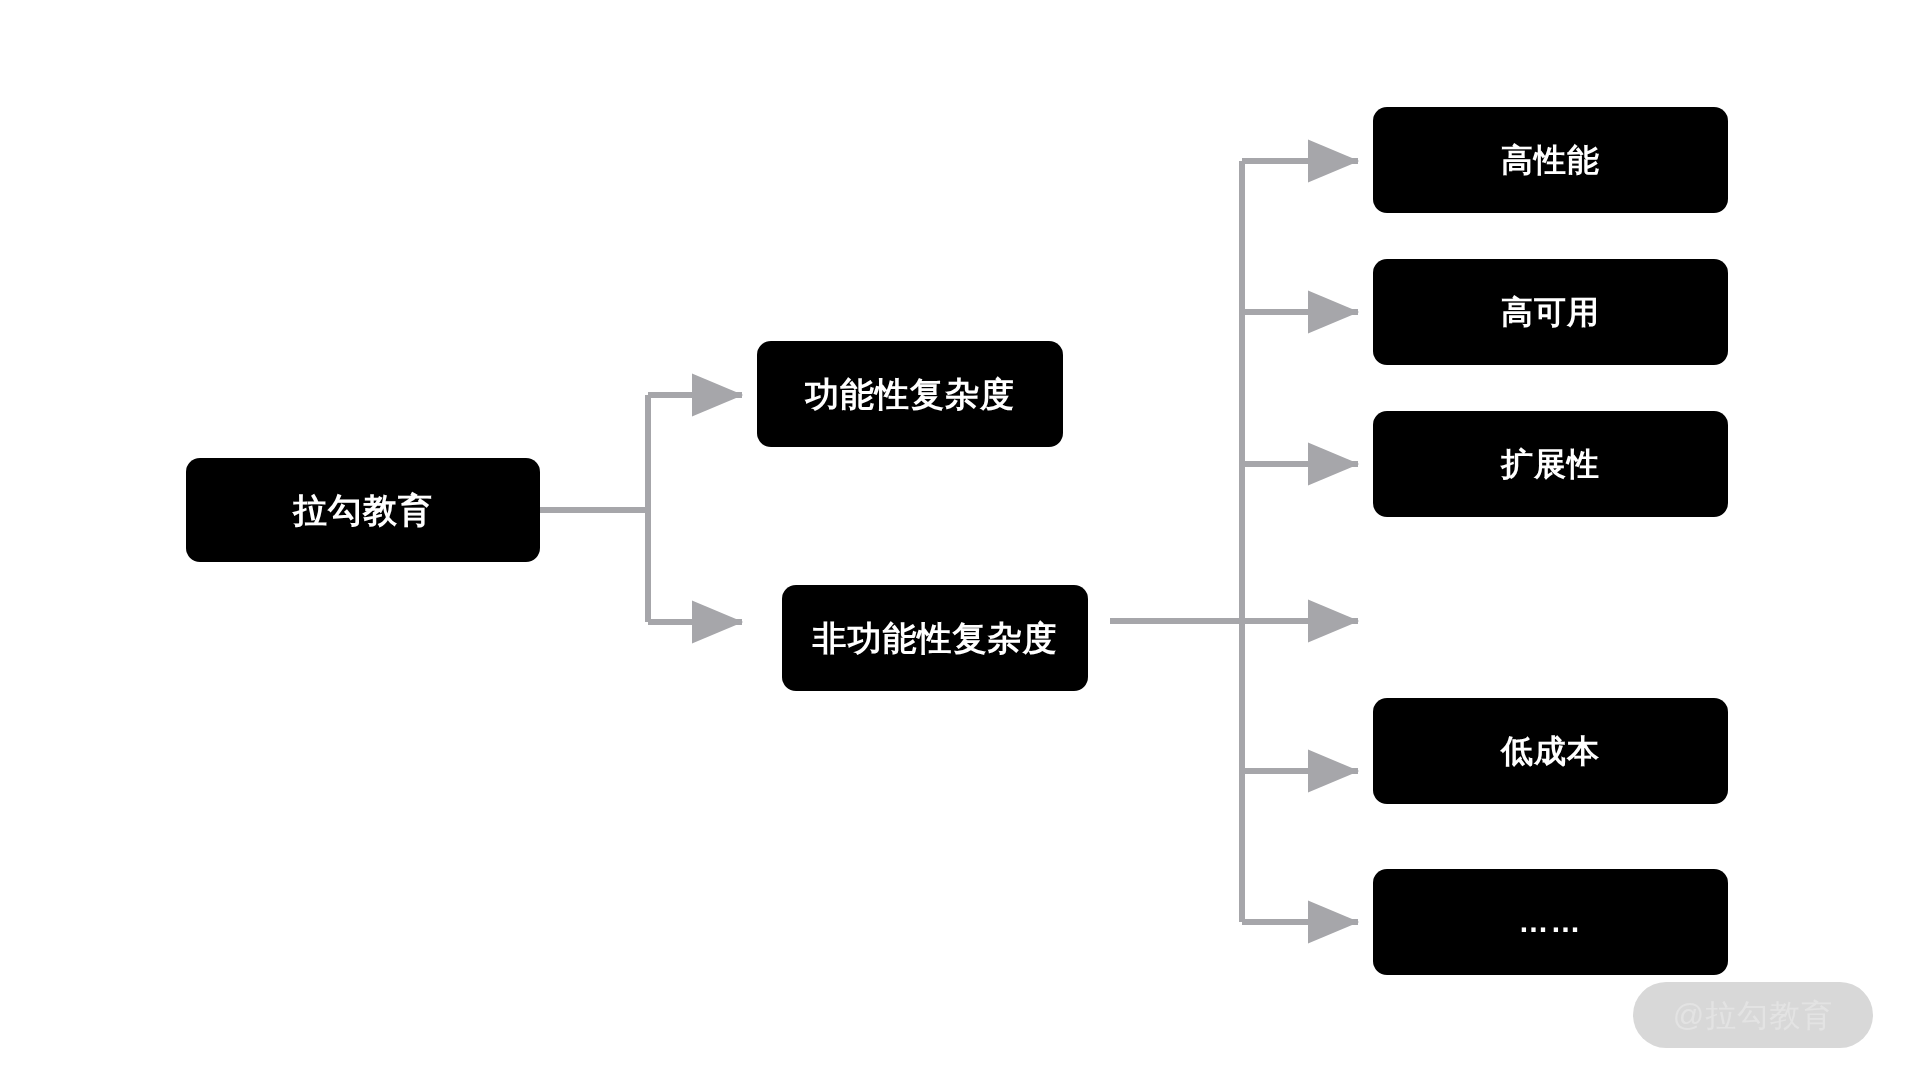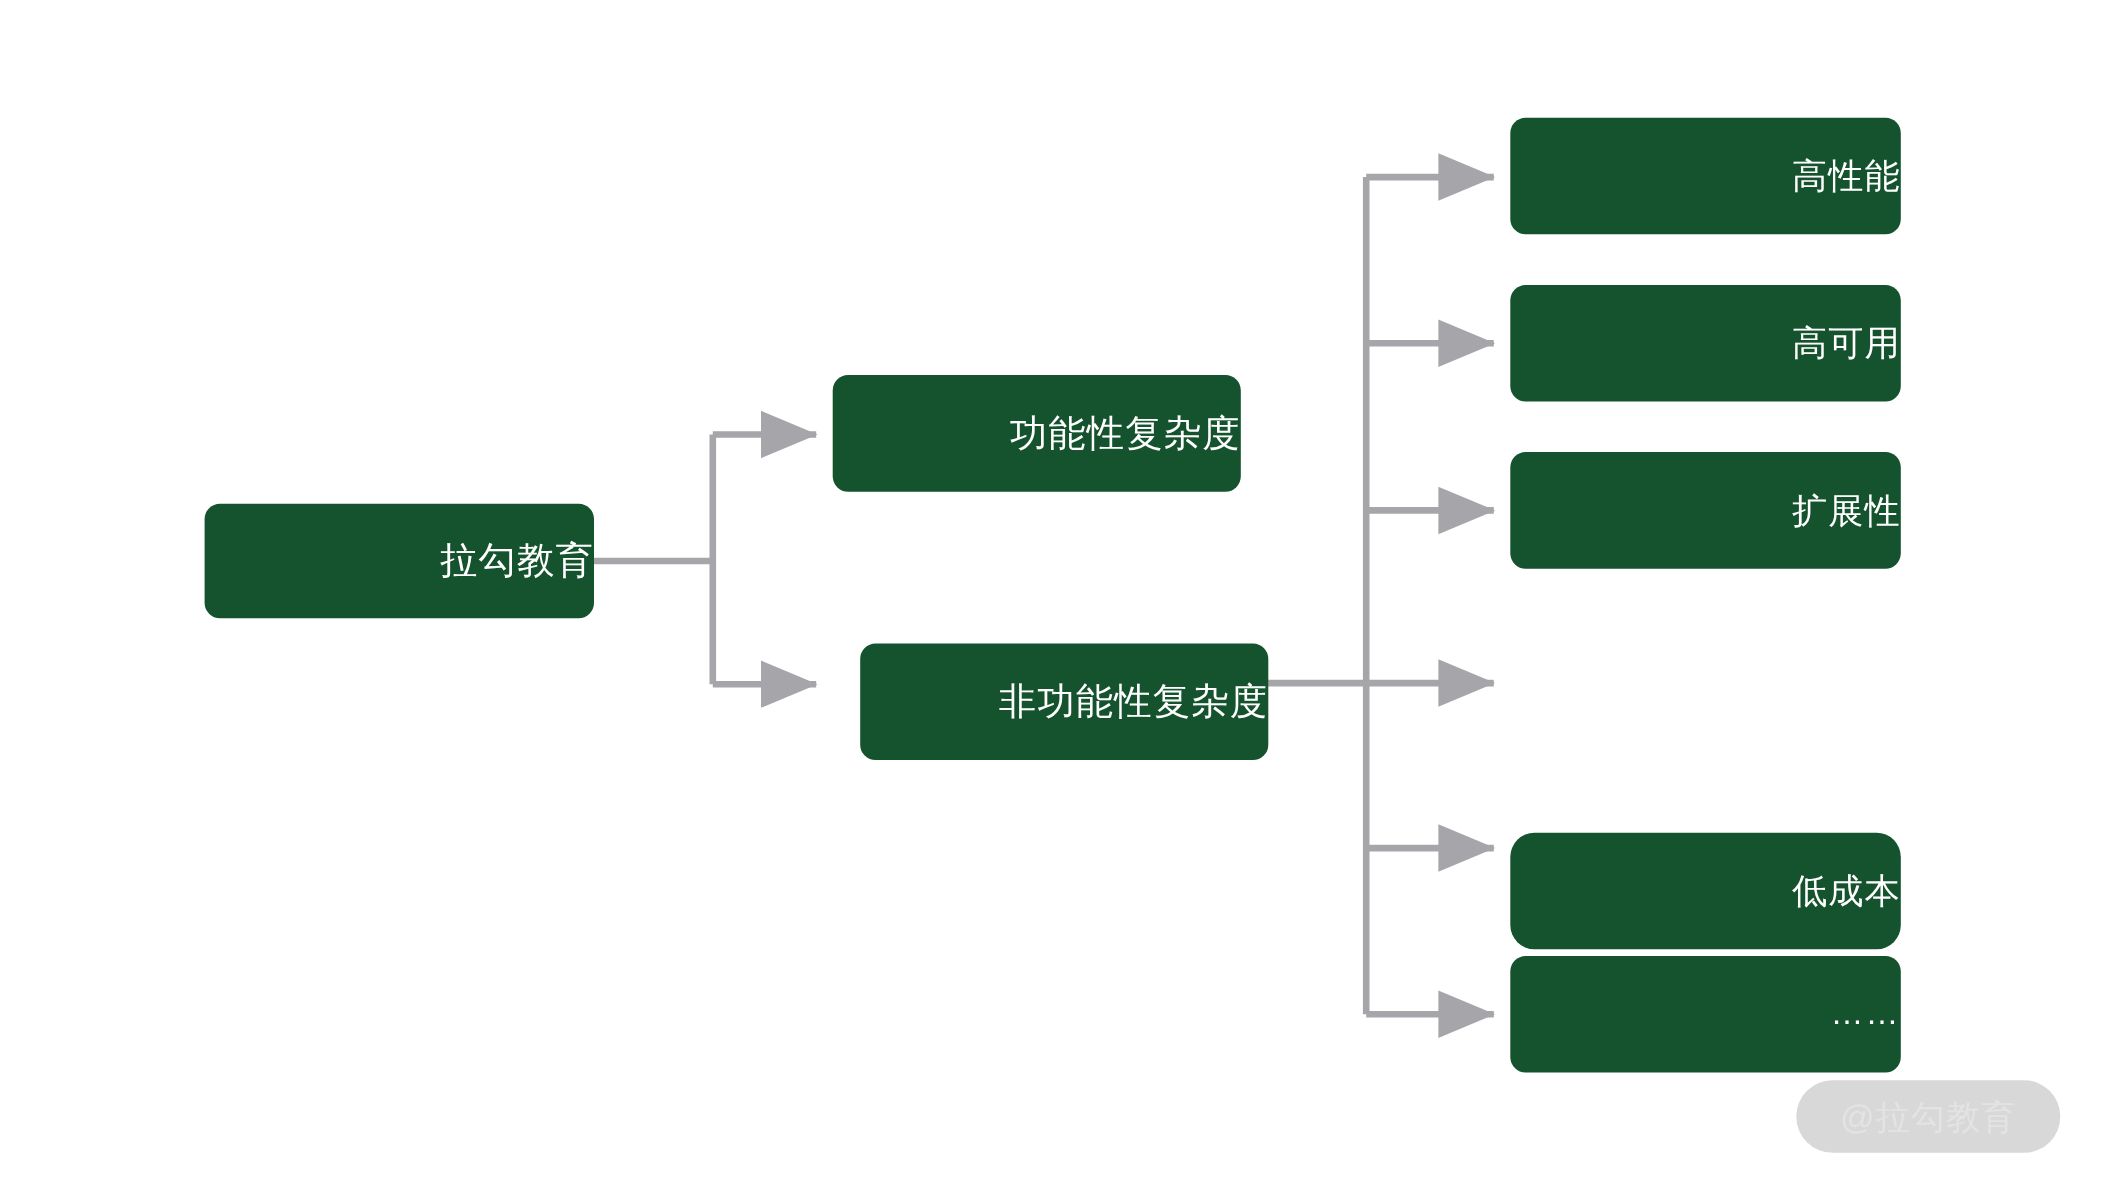--- a/index.html
+++ b/index.html
@@ -22,64 +22,65 @@
     position: absolute;
     left: 0;
     top: 0;
     width: 1920px;
     height: 1079px;
     pointer-events: none;
   }
   .node {
     position: absolute;
     box-sizing: border-box;
-    background: #14532d;
+    background: #000000;
     border-radius: 14px;
     color: #ffffff;
     display: flex;
     align-items: center;
-    justify-content: flex-end;
+    justify-content: center;
     text-align: center;
     letter-spacing: 1px;
     line-height: 1;
     user-select: none;
+    font-weight: bold;
   }
   .node-label {
     display: block;
     white-space: nowrap;
   }
   
   .node--root {
     left: 186px;
     top: 458px;
     width: 354px;
     height: 104px;
     font-size: 34px;
   }
   
   .node--l2 {
     left: 757px;
-    width: 371px;
+    width: 306px;
     height: 106px;
     font-size: 34px;
   }
   .node--l2a { top: 341px; }
   .node--l2b { top: 585px; margin-left: 25px; }
   
   .node--l3 {
     left: 1373px;
     width: 355px;
     height: 106px;
     font-size: 32px;
   }
   .node--l3-0 { top: 107px; }
   .node--l3-1 { top: 259px; }
   .node--l3-2 { top: 411px; }
   .node--l3-3 { top: 566px; }
-  .node--l3-4 { top: 757px; border-radius: 22px; }
+  .node--l3-4 { top: 698px; }
   .node--l3-5 { top: 869px; }
 
   .node--ellipsis .node-label {
     font-size: 30px;
     letter-spacing: 2px;
   }
 
   #watermark {
     position: absolute;
     left: 1633px;

